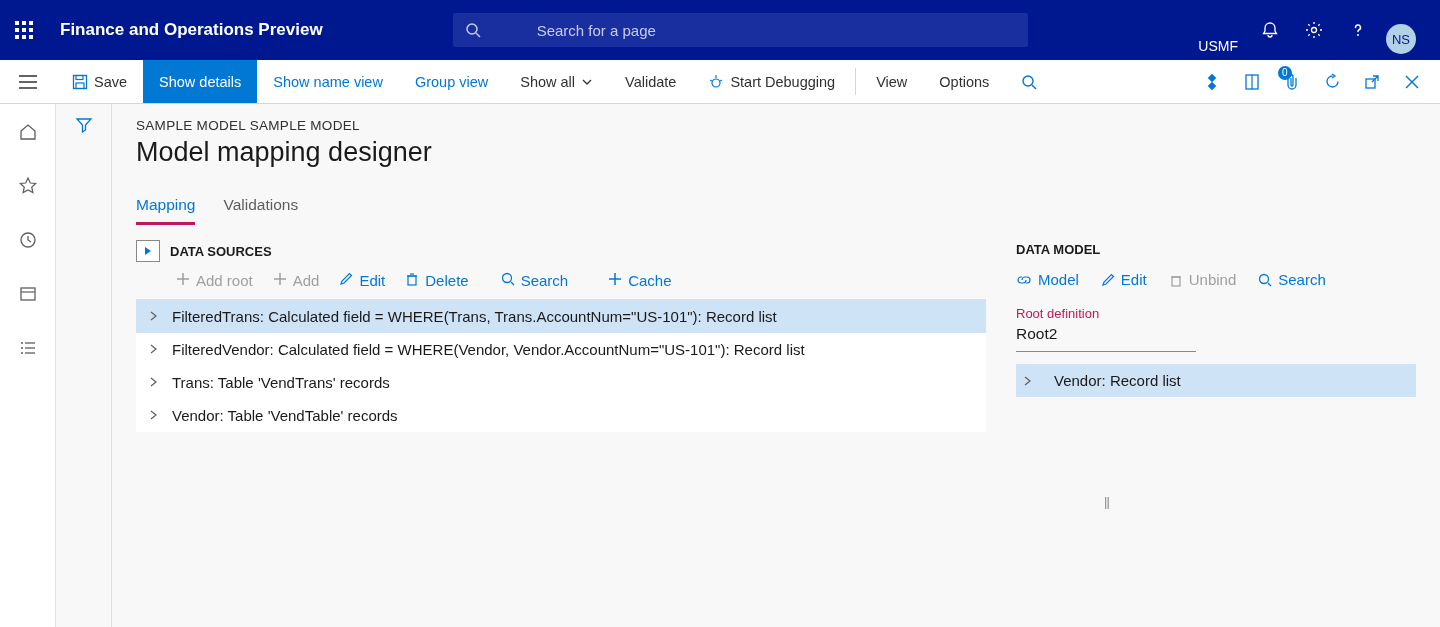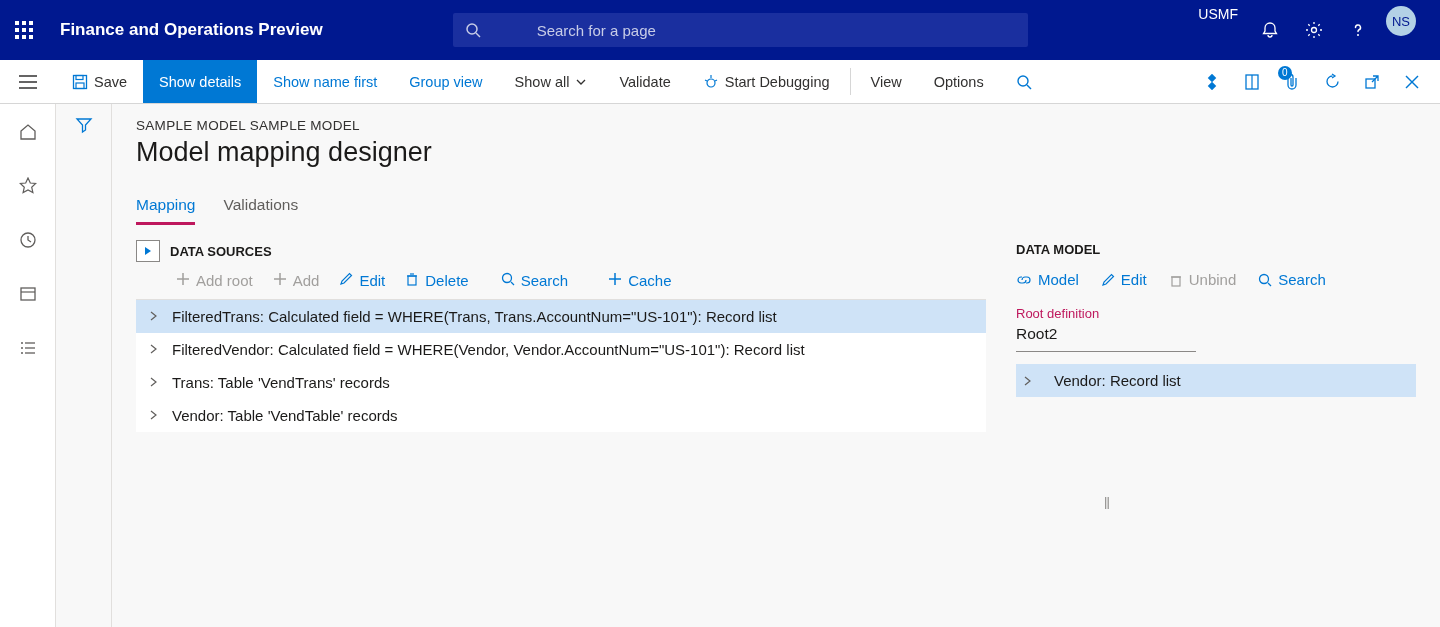--- a/index.html
+++ b/index.html
@@ -36,21 +36,21 @@
     padding: 0 12px;
     color:#c7cce7;
     gap:48px;
   }
   .topbar .search input {
     background:transparent; border:0; outline:0; color:#fff; font-size:15px; margin-left:8px; flex:1;
   }
   .topbar .search input::placeholder { color:#c7cce7; }
   .topbar .spacer { flex:1; }
   .topbar .right {
-    display:flex; align-items:flex-start; gap: 4px;
+    display:flex; align-items:flex-end; gap: 4px;
   }
   .topbar .right .txt { font-size:14px; margin-right:8px; }
   .topbar .iconbtn {
     width:40px; height:48px; display:flex; align-items:center; justify-content:center; cursor:pointer;
   }
   .avatar {
     width:30px; height:30px; border-radius:50%; background:#b3d1e6; color:#00188f;
     display:flex; align-items:center; justify-content:center; font-size:13px; font-weight:500;
     margin-left:4px;
   }
@@ -219,21 +219,21 @@
         <rect x="1.5" y="1.5" width="13" height="13" stroke="#0078d4" stroke-width="1.3"></rect>
         <rect x="4" y="1.5" width="7" height="4" stroke="#0078d4" stroke-width="1.2"></rect>
         <rect x="4" y="9" width="8" height="5.5" stroke="#0078d4" stroke-width="1.2"></rect>
       </svg>
     <span style="color:#323130;">Save</span>
   </div>
   <div class="btn primary">
       <span>Show details</span>
     </div>
   <div class="btn">
-      <span>Show name first</span>
+      <span>Show name view</span>
     </div>
   <div class="btn">
       <span>Group view</span>
     </div>
   <div class="btn plain">
     <span>Show all</span>
     <svg width="12" height="12" viewBox="0 0 12 12">
         <path d="M2 4l4 4 4-4" stroke="#323130" stroke-width="1.3" fill="none"></path>
       </svg>
   </div>

